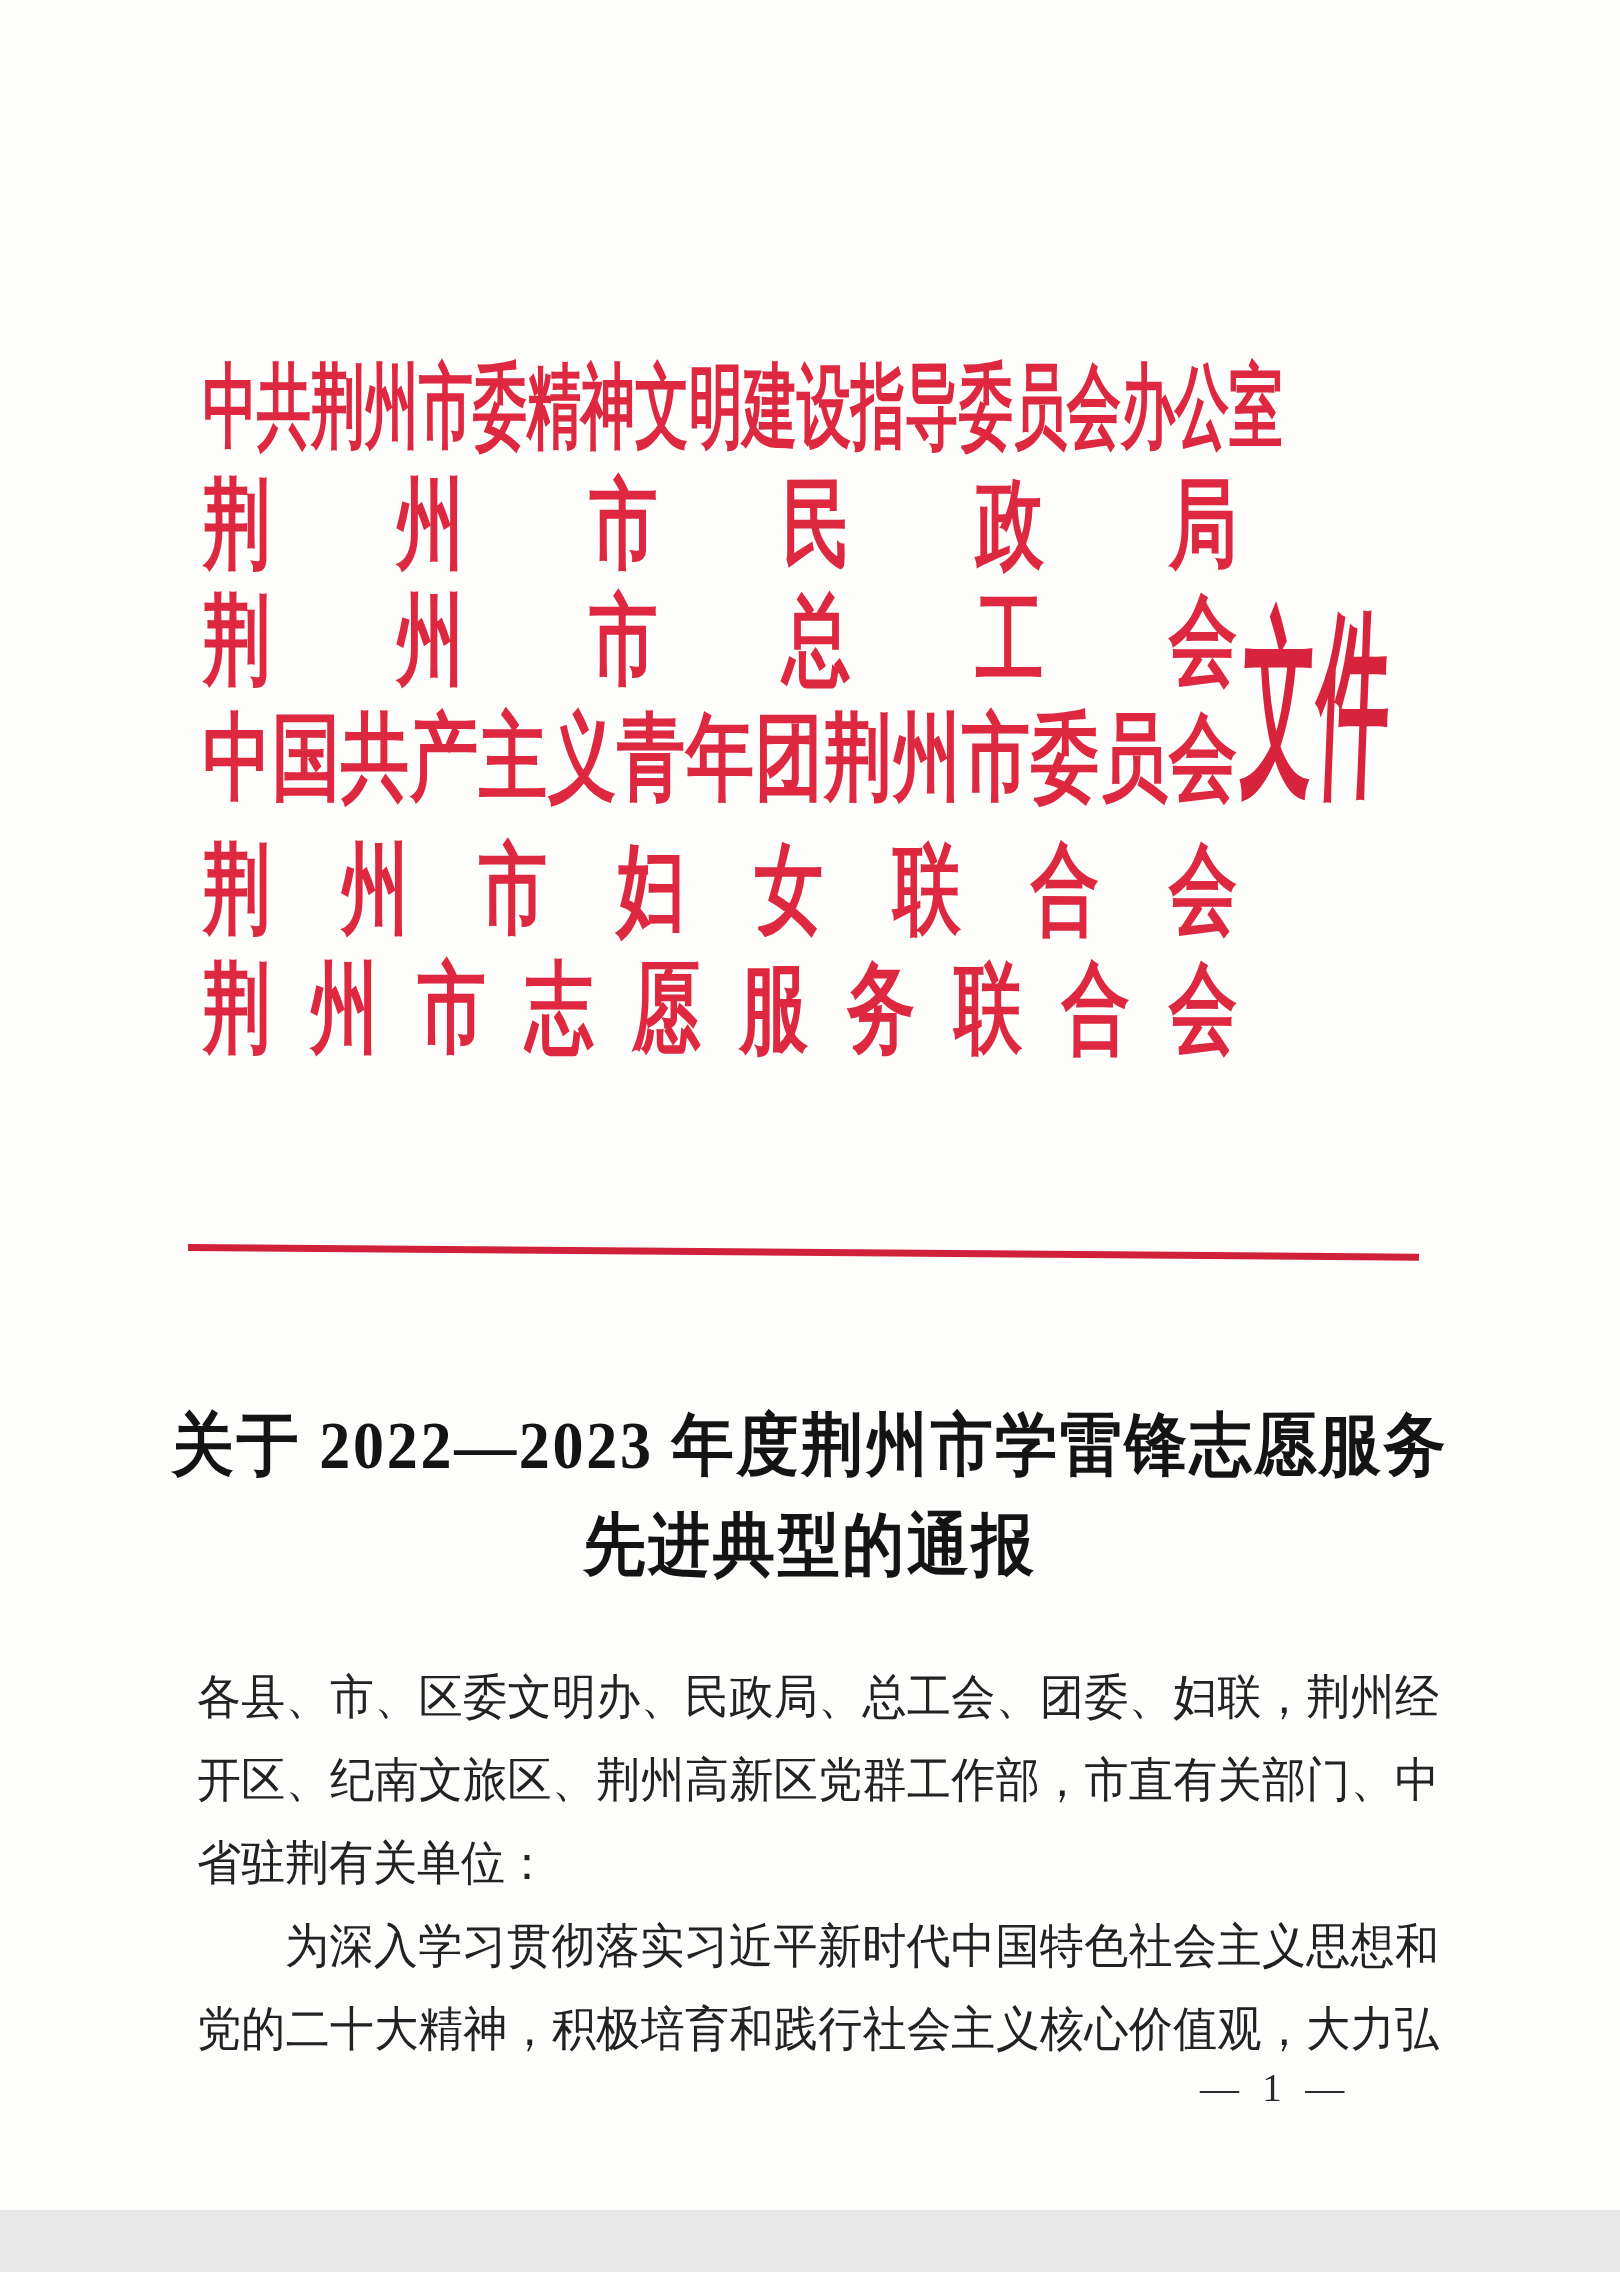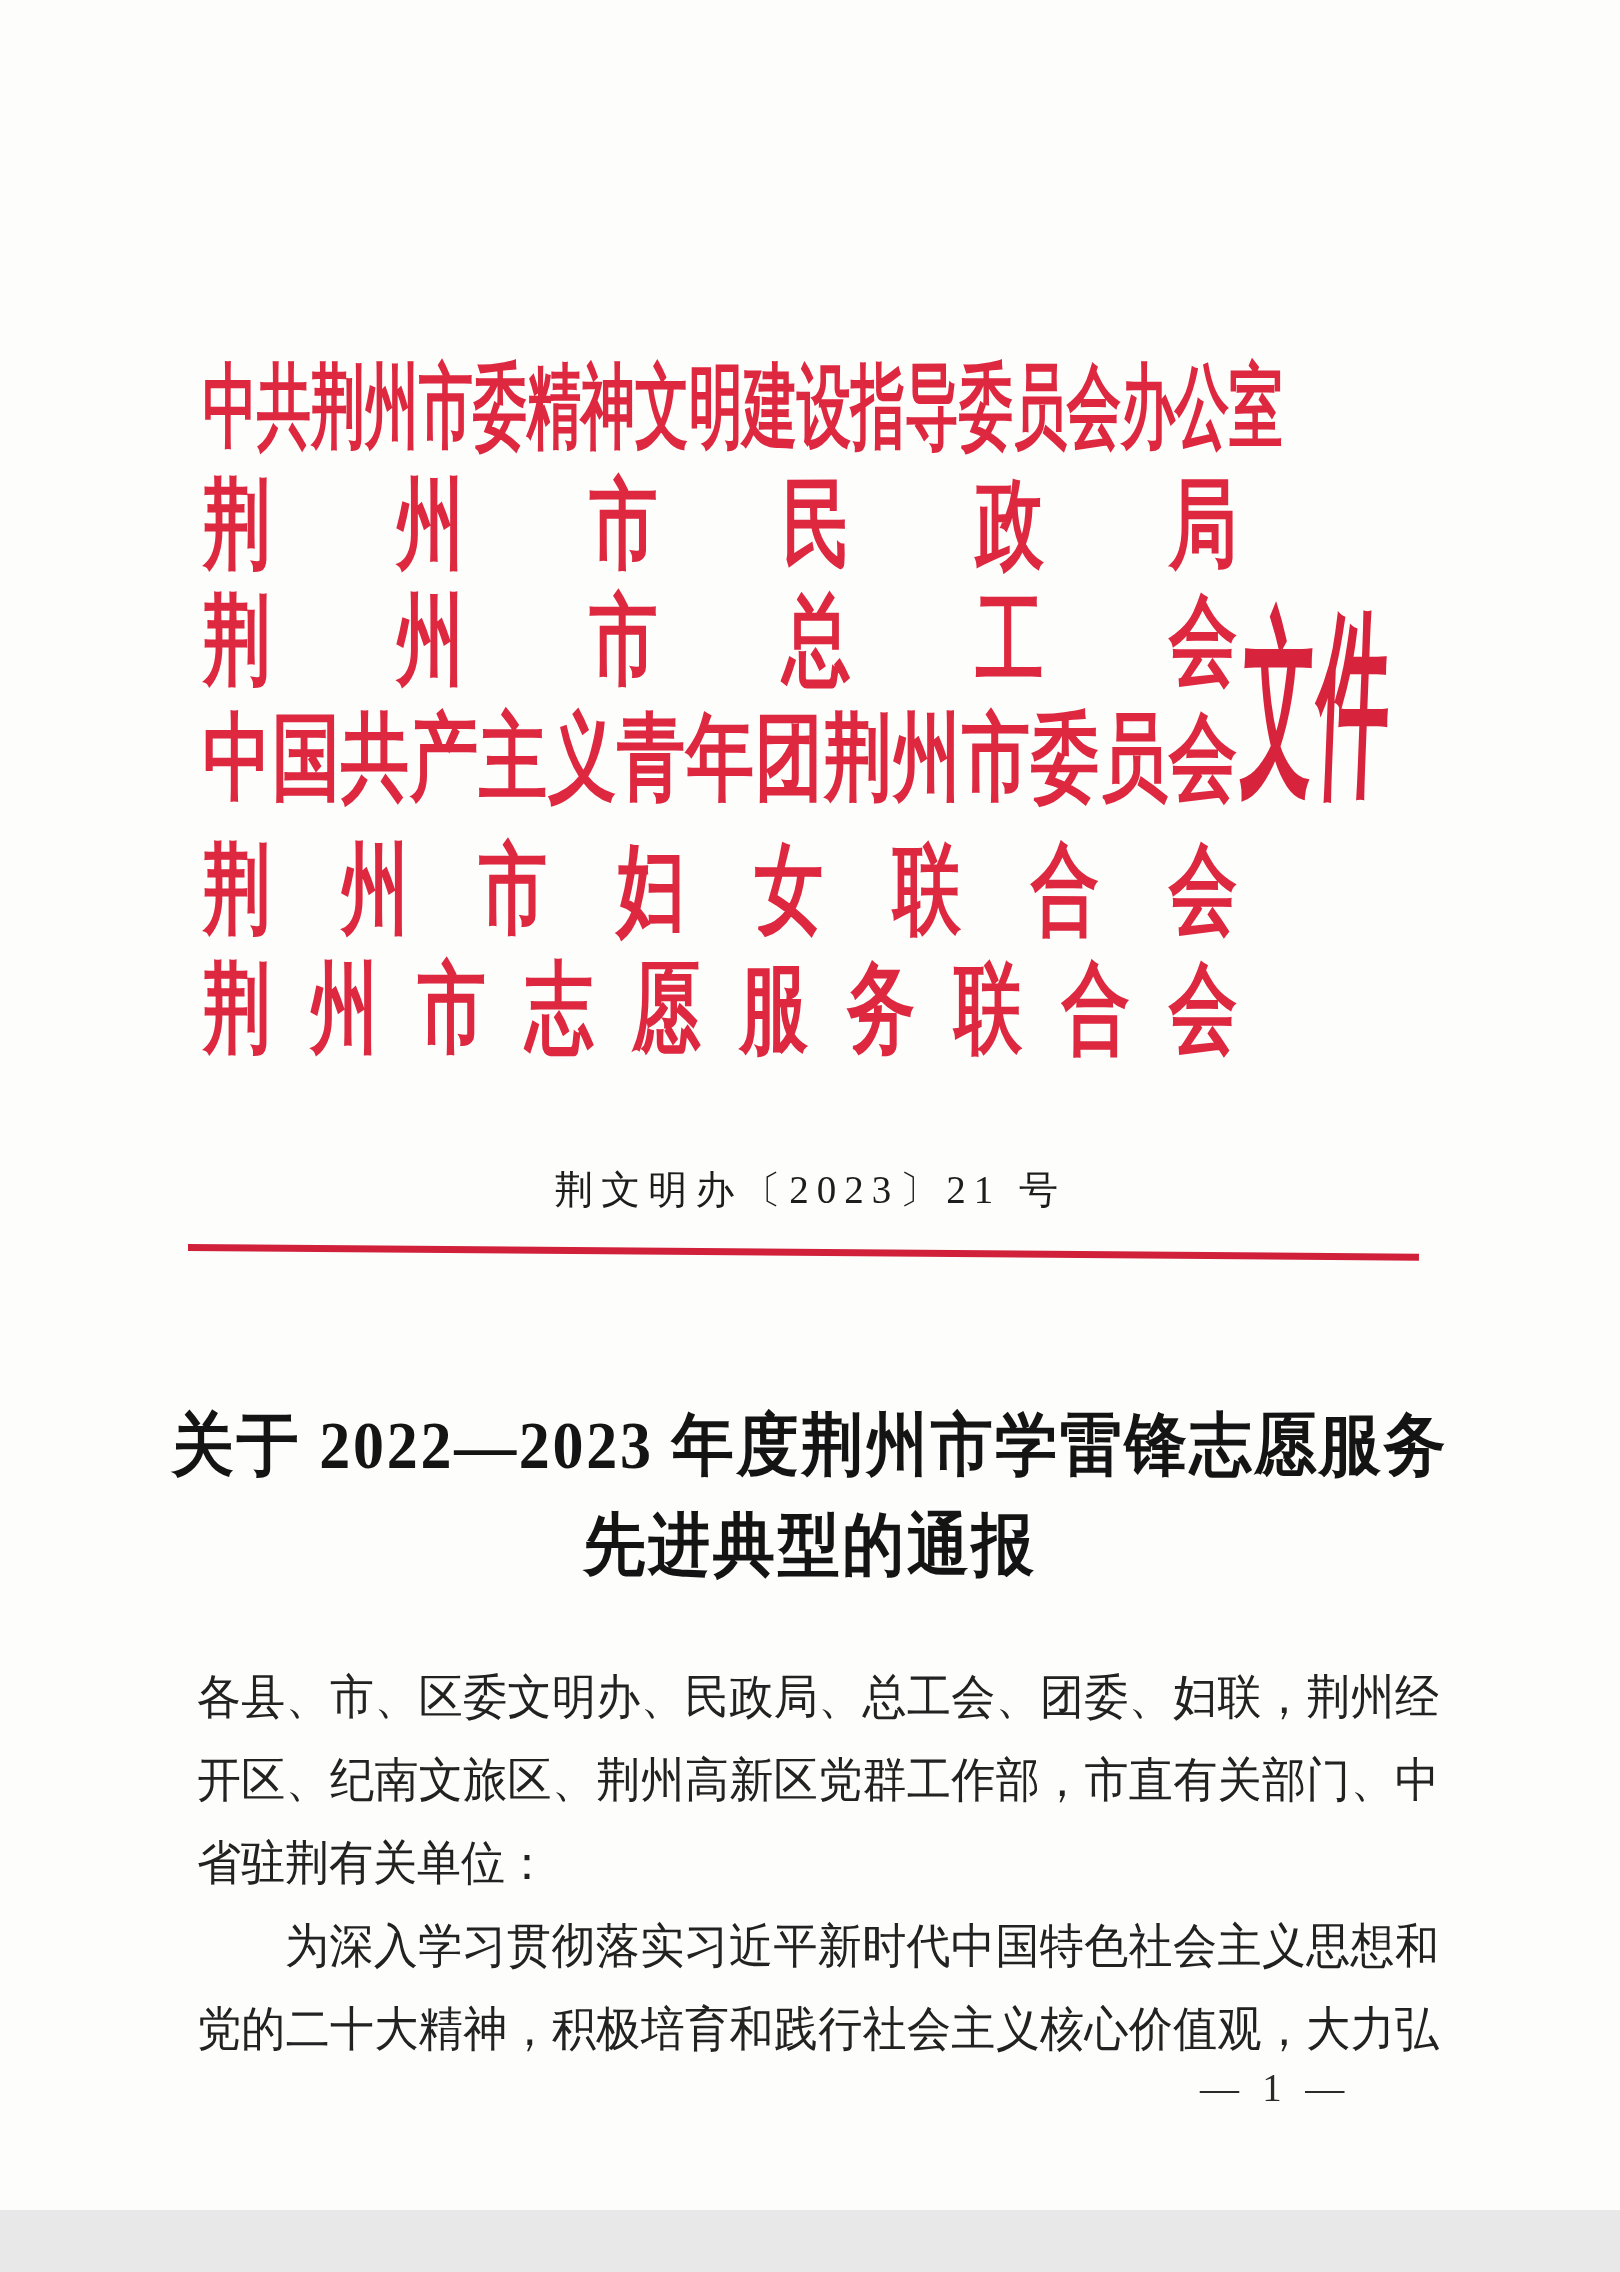--- a/index.html
+++ b/index.html
@@ -138,21 +138,20 @@
 
   <div class="org-line org-line-1">中共荆州市委精神文明建设指导委员会办公室</div>
   <div class="org-line org-line-2">荆州市民政局</div>
   <div class="org-line org-line-3">荆州市总工会</div>
   <div class="org-line org-line-4">中国共产主义青年团荆州市委员会</div>
   <div class="org-line org-line-5">荆州市妇女联合会</div>
   <div class="org-line org-line-6">荆州市志愿服务联合会</div>
 
   <div class="file-mark">文件</div>
 
-  <div class="doc-number">荆文明办〔2023〕21 号</div>
 
   <div class="red-rule"></div>
 
   <div class="doc-title doc-title-1">关于 2022—2023 年度荆州市学雷锋志愿服务</div>
   <div class="doc-title doc-title-2">先进典型的通报</div>
 
   <div class="body-block">
     <div class="body-line">各县、市、区委文明办、民政局、总工会、团委、妇联，荆州经</div>
     <div class="body-line">开区、纪南文旅区、荆州高新区党群工作部，市直有关部门、中</div>
     <div class="body-line no-justify">省驻荆有关单位：</div>

